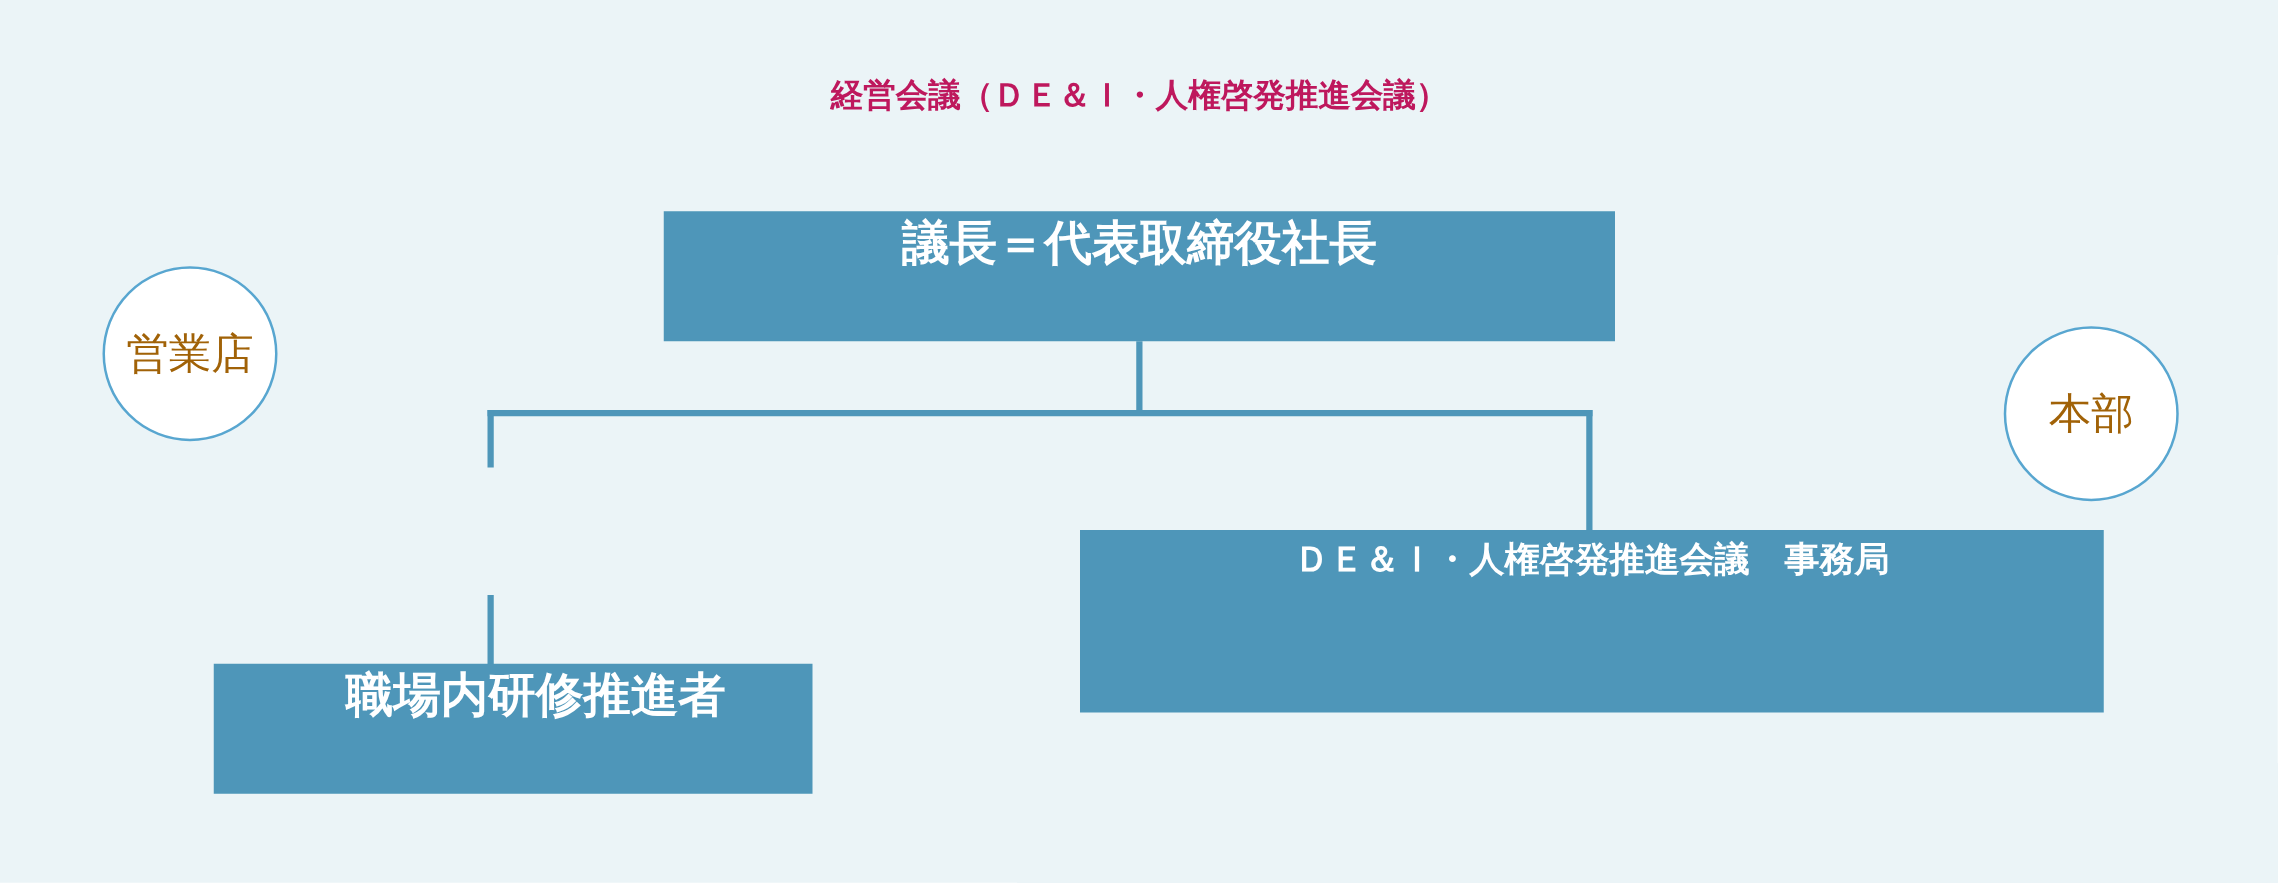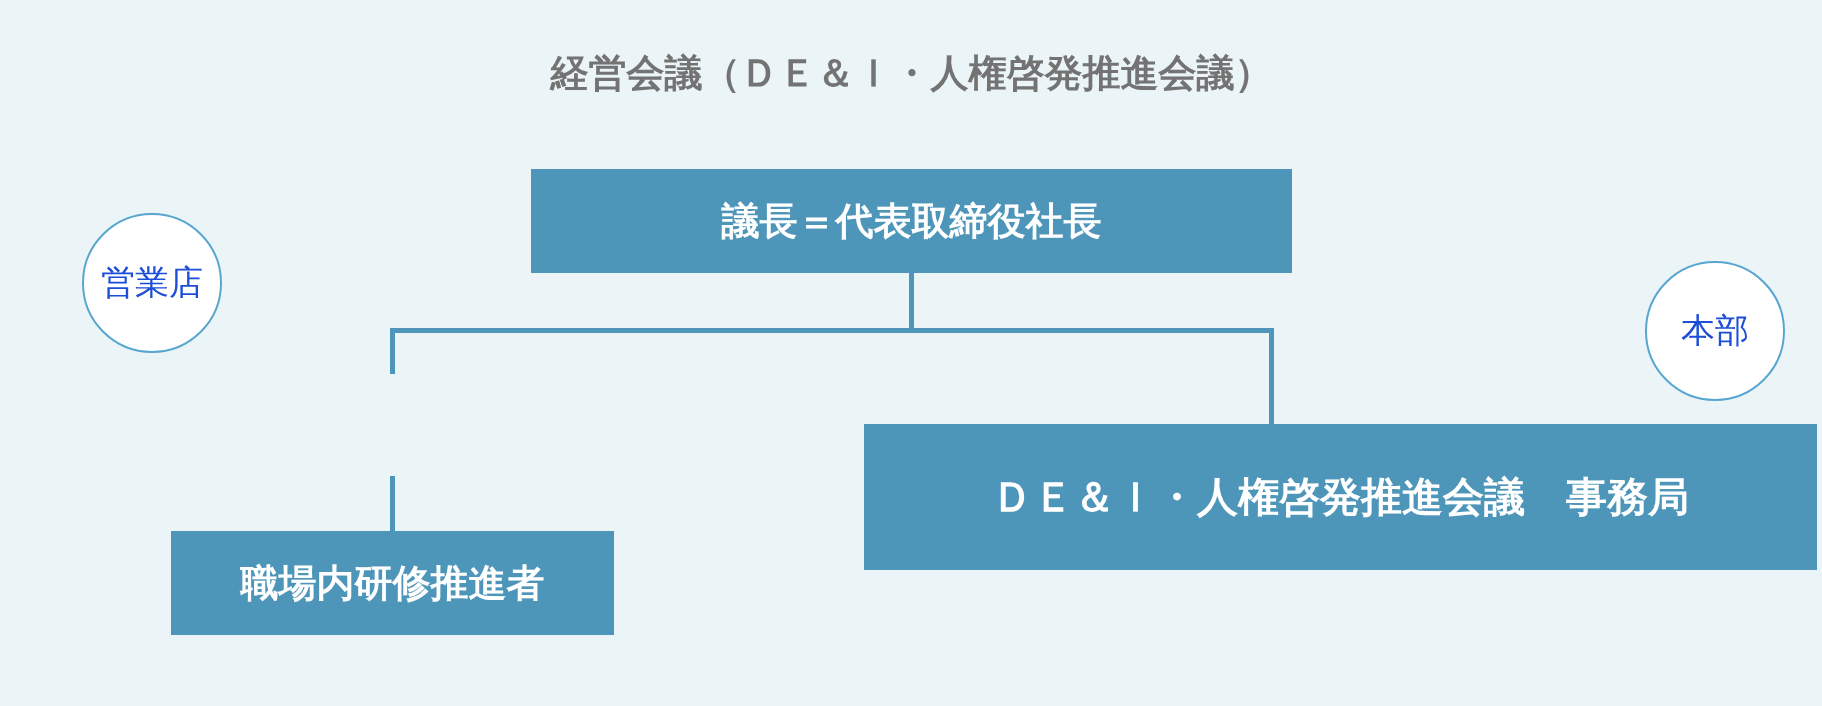--- a/index.html
+++ b/index.html
@@ -13,58 +13,57 @@
     height:706px;
     background:#ebf4f7;
     overflow:hidden;
   }
   .diagram-title{
     position:absolute;
     left:531px; top:50px;
     width:761px; height:52px;
     line-height:52px;
     text-align:center;
-    font-size:38px;
+    font-size:26px;
     font-weight:bold;
-    color:#737373;
+    color:#be185d;
     letter-spacing:0px;
     white-space:nowrap;
-    font-family:Liberation Mono, monospace;
   }
   .node{
     position:absolute;
     background:#4e96b9;
     color:#ffffff;
     font-weight:bold;
     display:flex;
     flex-direction:column;
     align-items:center;
-    justify-content:center;
     text-align:center;
     white-space:nowrap;
   }
   .node-root{
     left:531px; top:169px;
     width:761px; height:104px;
     font-size:38px;
   }
   .node-branch-manager{
     left:171px; top:372px;
     width:443px; height:104px;
     font-size:38px;
   }
   .node-trainer{
     left:171px; top:531px;
     width:443px; height:104px;
     font-size:38px;
+    padding-left:36px;
   }
   .node-secretariat{
     left:864px; top:424px;
-    width:953px; height:146px;
-    font-size:41px;
+    width:819px; height:146px;
+    font-size:28px;
     line-height:47px;
   }
   .connector{
     position:absolute;
     background:#4e96b9;
   }
   .conn-root-stub   { left:909px;  top:273px; width:5px;   height:57px; }
   .conn-horizontal  { left:390px;  top:328px; width:884px; height:5px;  }
   .conn-left-drop   { left:390px;  top:328px; width:5px;   height:46px; }
   .conn-right-drop  { left:1269px; top:328px; width:5px;   height:98px; }
@@ -73,25 +72,25 @@
     position:absolute;
     width:140px; height:140px;
     border-radius:50%;
     background:#ffffff;
     border:2px solid #58a6d0;
     box-sizing:border-box;
     display:flex;
     align-items:center;
     justify-content:center;
     font-size:34px;
-    color:#1d4ed8;
+    color:#a16207;
     white-space:nowrap;
   }
   .circle-branch{ left:82px;   top:213px; }
-  .circle-hq    { left:1645px; top:261px; }
+  .circle-hq    { left:1603px; top:261px; }
 </style>
 </head>
 <body>
 
 <div class="canvas">
 
   <div class="diagram-title">経営会議（ＤＥ＆Ｉ・人権啓発推進会議）</div>
 
   <div class="connector conn-root-stub"></div>
   <div class="connector conn-horizontal"></div>

